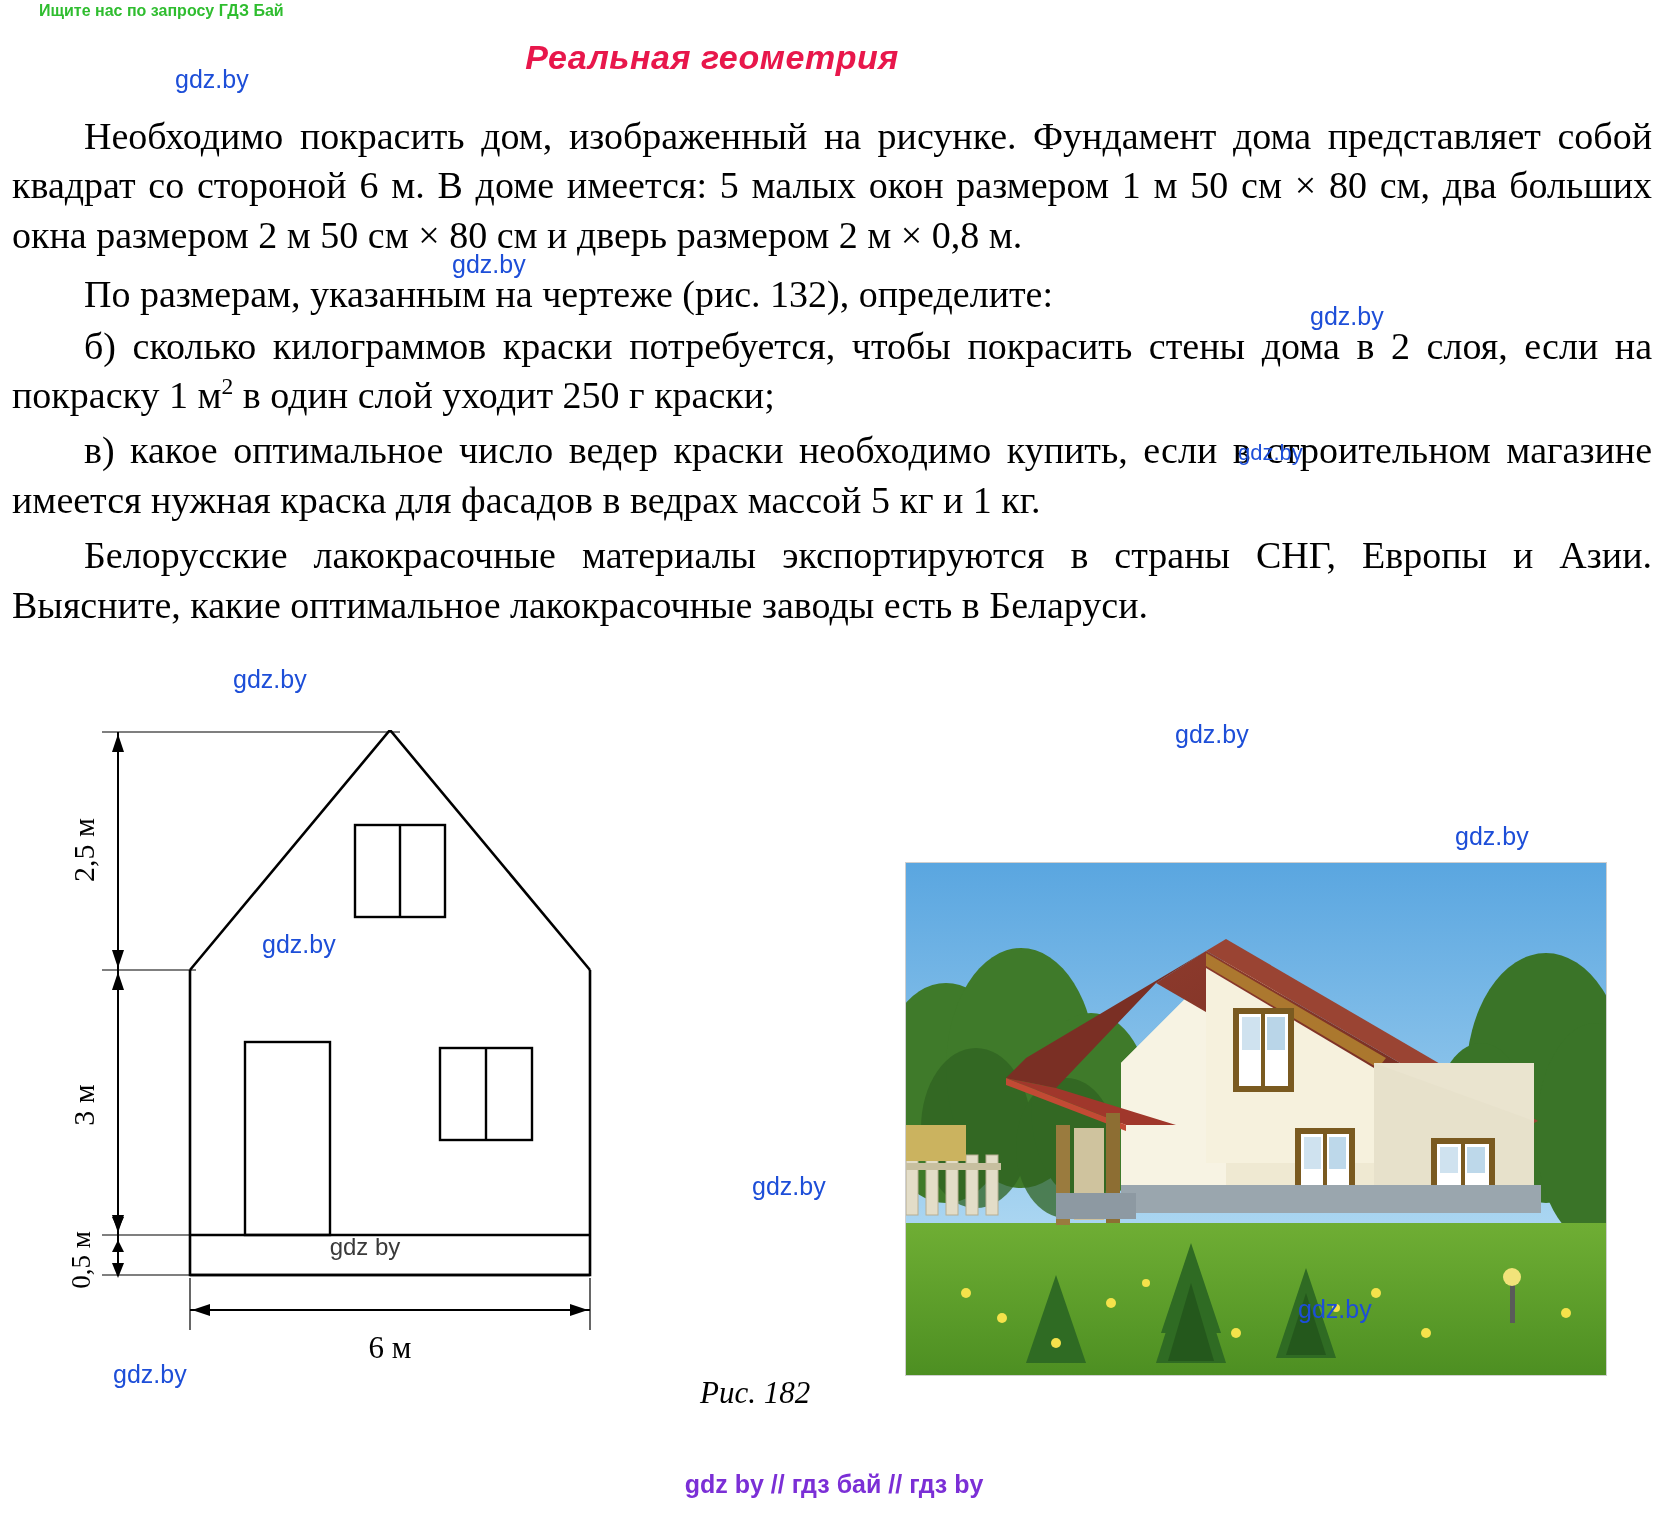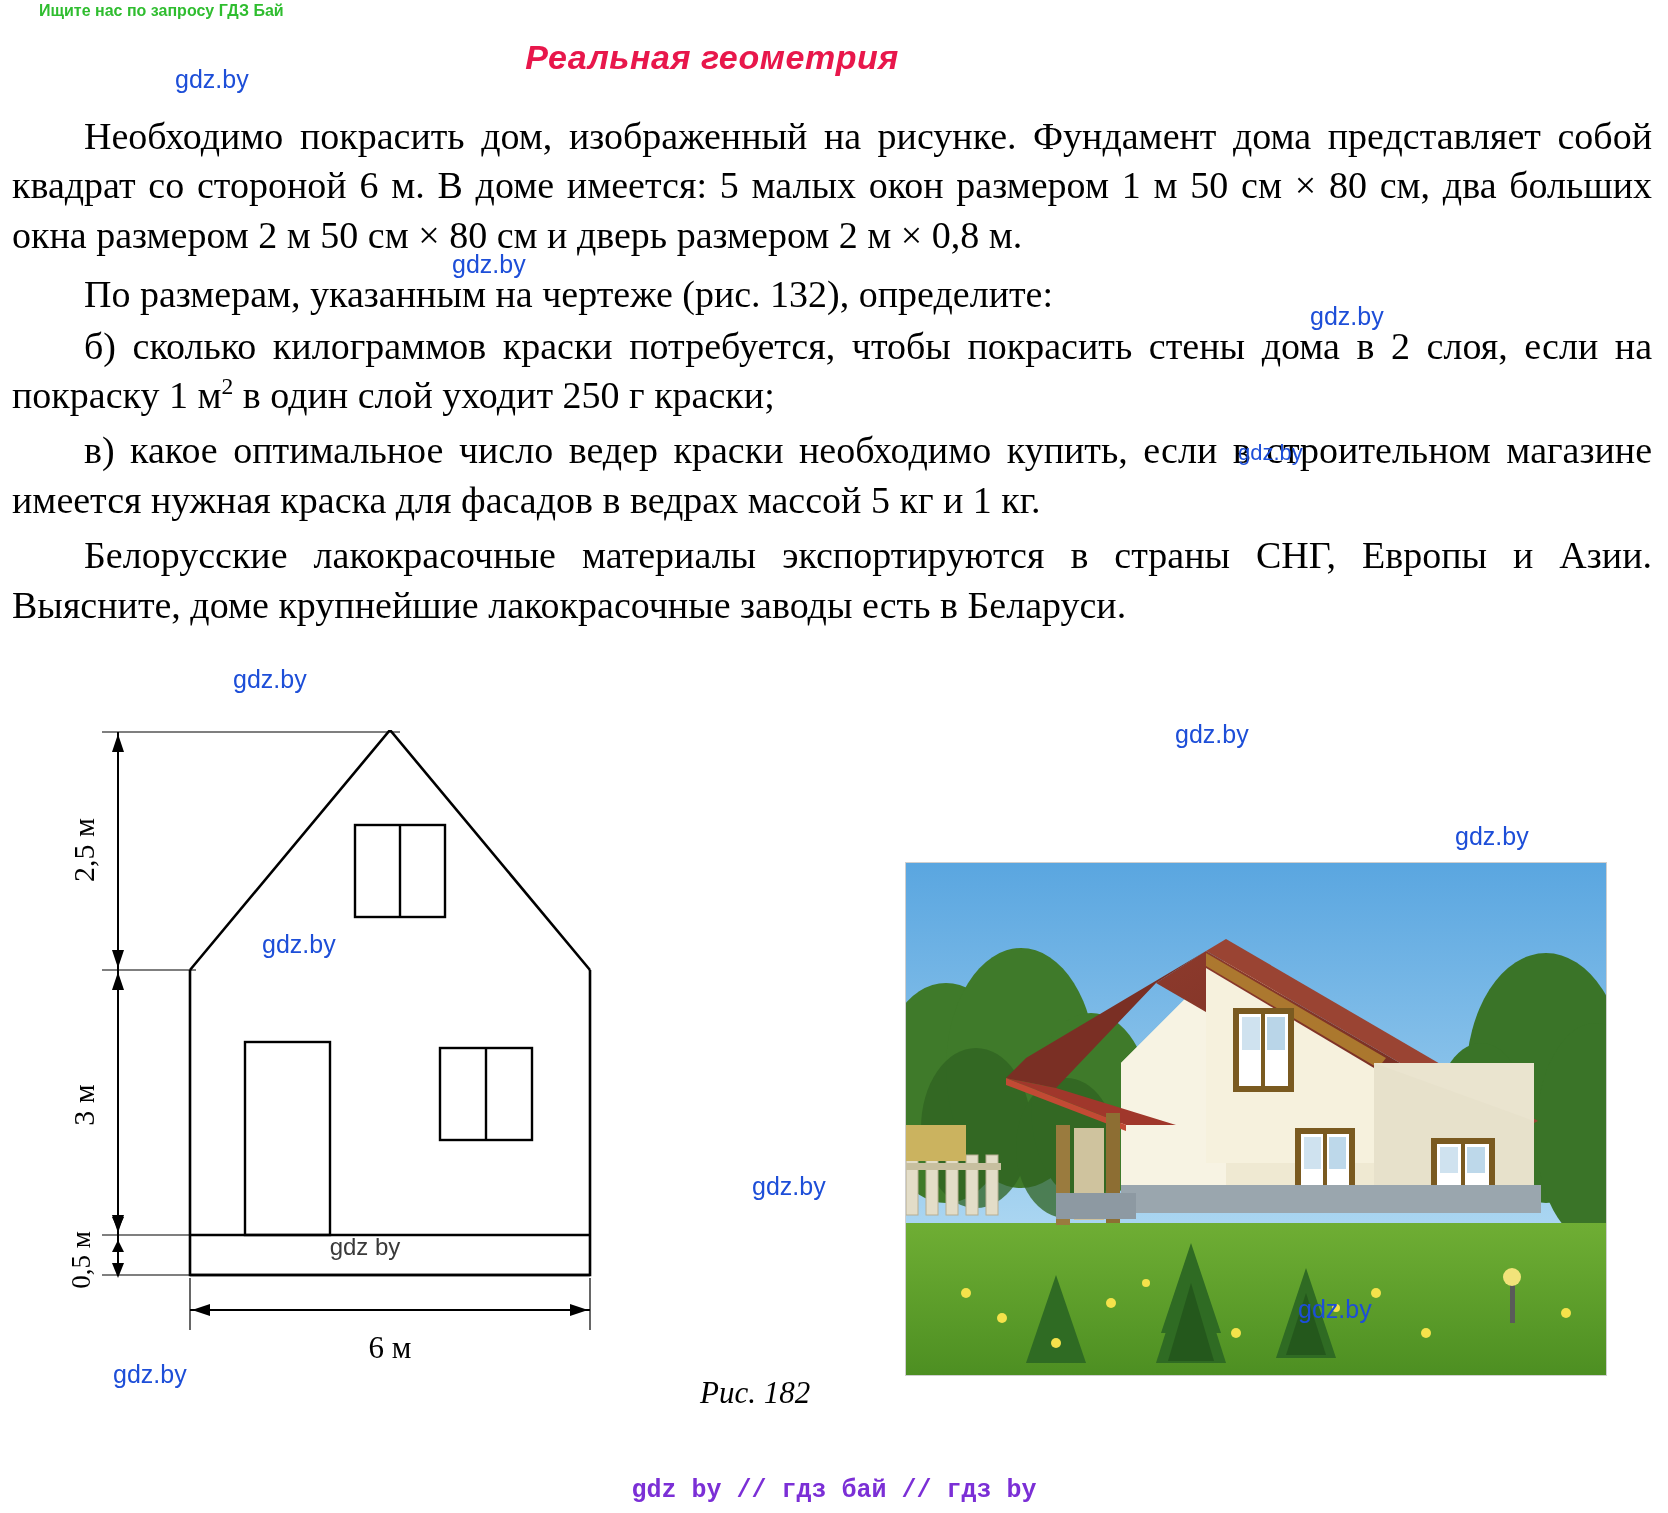--- a/index.html
+++ b/index.html
@@ -94,25 +94,25 @@
     top: 862px;
     width: 700px;
     height: 512px;
     overflow: hidden;
     border: 1px solid #cfcfcf;
   }
   .photo svg { display: block; }
   
   .footer {
     position: absolute;
-    bottom: 8px;
+    bottom: 14px;
     left: 0;
     width: 1668px;
     text-align: center;
-    font-family: Liberation Mono, monospace;
+    font-family: Liberation Sans, sans-serif;
     font-size: 25px;
     color: #7b2fd6;
     font-weight: bold;
     margin-top: 48px;
   }
   .footer .sep { color: #7b2fd6; font-weight: bold; }
 </style>
 </head>
 <body>
 
@@ -120,21 +120,21 @@
 
   <div class="top-banner">Ищите нас по запросу ГДЗ Бай</div>
 
   <div class="title">Реальная геометрия</div>
 
   <div class="text-block" style="top: 112px;">
     <p class="para indent">Необходимо покрасить дом, изображенный на рисунке. Фундамент дома представляет собой квадрат со стороной 6 м. В доме имеется: 5 малых окон размером 1 м 50 см × 80 см, два больших окна размером 2 м 50 см × 80 см и дверь размером 2 м × 0,8 м.</p>
     <p class="para indent" style="margin-top:10px;">По размерам, указанным на чертеже (рис. 132), определите:</p>
     <p class="para indent" style=""><span>б) сколько килограммов краски потребуется, чтобы покрасить стены дома в 2 слоя, если на покраску 1 м</span><sup>2</sup><span> в один слой уходит 250 г краски;</span></p>
     <p class="para indent" style="margin-top:6px;">в) какое оптимальное число ведер краски необходимо купить, если в строительном магазине имеется нужная краска для фасадов в ведрах массой 5 кг и 1 кг.</p>
-    <p class="para indent" style="margin-top:6px;">Белорусские лакокрасочные материалы экспортируются в страны СНГ, Европы и Азии. Выясните, доме крупнейшие лакокрасочные заводы есть в Беларуси.</p>
+    <p class="para indent" style="margin-top:6px;">Белорусские лакокрасочные материалы экспортируются в страны СНГ, Европы и Азии. Выясните, какие оптимальное лакокрасочные заводы есть в Беларуси.</p>
   </div>
 
   <div class="drawing">
     <svg width="700" height="640" viewBox="0 0 700 640" xmlns="http://www.w3.org/2000/svg">
 
       <g fill="none" stroke="#000000" stroke-width="2.6">
 
         <path d="M 130 240 L 330 0 L 530 240"></path>
 
         <path d="M 130 240 L 130 505"></path>

